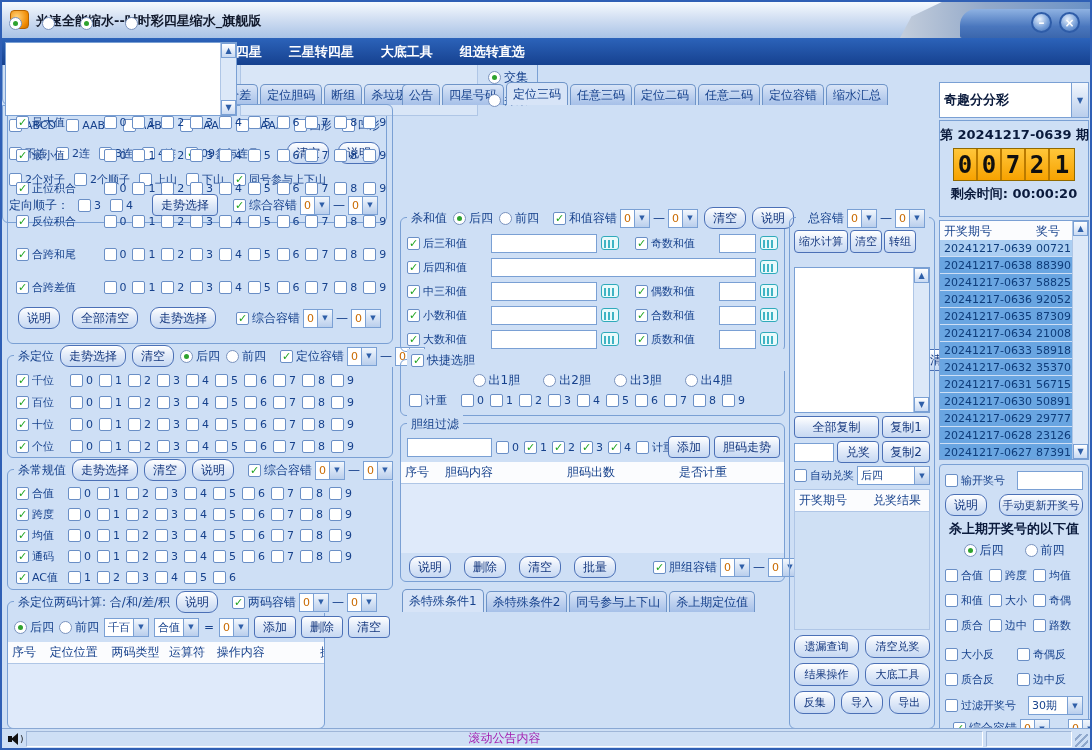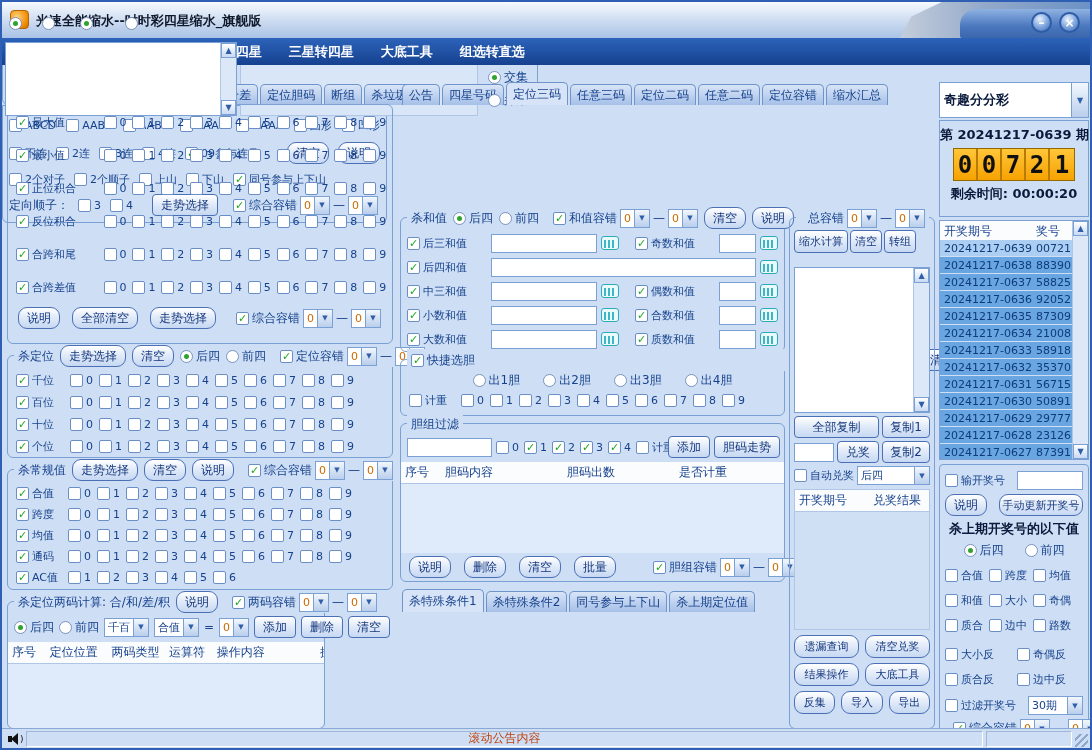--- a/index.html
+++ b/index.html
@@ -155,21 +155,21 @@
 .g-grid3 .cb{width:44px;height:25px;}
 .g-grid2{display:flex;flex-wrap:wrap;justify-content:space-between;}
 .g-grid2 .cb{width:66px;height:25px;}
 
 
 .statusbar{position:absolute;left:0;right:0;bottom:0;height:20px;background:#CEDFF5;border-top:1px solid #89A8D4;display:flex;align-items:center;}
 .spk{width:20px;height:16px;position:relative;margin-left:4px;}
 .spk::before{content:"";position:absolute;left:2px;top:5px;width:4px;height:6px;background:#111;}
 .spk::after{content:"";position:absolute;left:5px;top:2px;border-top:6px solid transparent;border-bottom:6px solid transparent;border-right:7px solid #111;}
 .spk .w{position:absolute;left:14px;top:3px;font-size:9px;color:#111;}
-.status-panel{flex:1;height:16px;border:1px solid;border-color:#9FB6D8 #FFF #FFF #9FB6D8;display:flex;align-items:center;justify-content:center;color:#c2410c;}
+.status-panel{flex:1;height:16px;border:1px solid;border-color:#9FB6D8 #FFF #FFF #9FB6D8;display:flex;align-items:center;justify-content:center;color:#a21caf;}
 .status-end{width:86px;height:16px;border:1px solid;border-color:#9FB6D8 #FFF #FFF #9FB6D8;margin:0 3px;}
 .grip{width:13px;height:13px;margin:3px 2px 0 0;background:repeating-linear-gradient(135deg,transparent 0 3px,#8FA8CC 3px 5px);}
 .gtitle{white-space:nowrap;}
 .ct{white-space:nowrap;font-size:11px;}
 </style>
 </head>
 <body>
 
 <div class="win">
 

